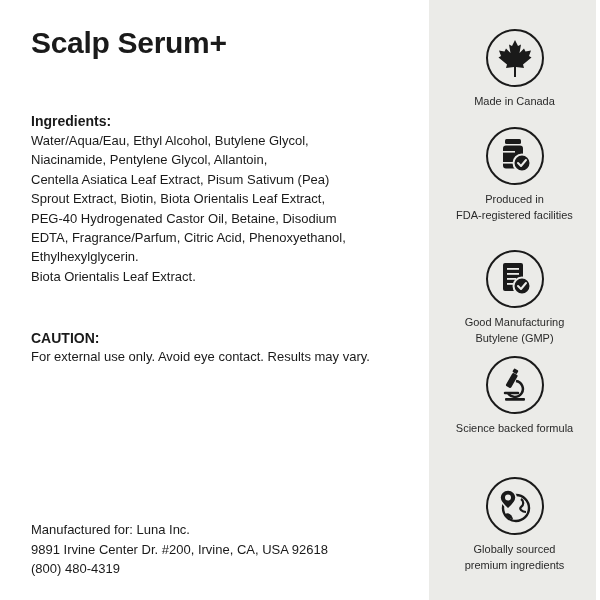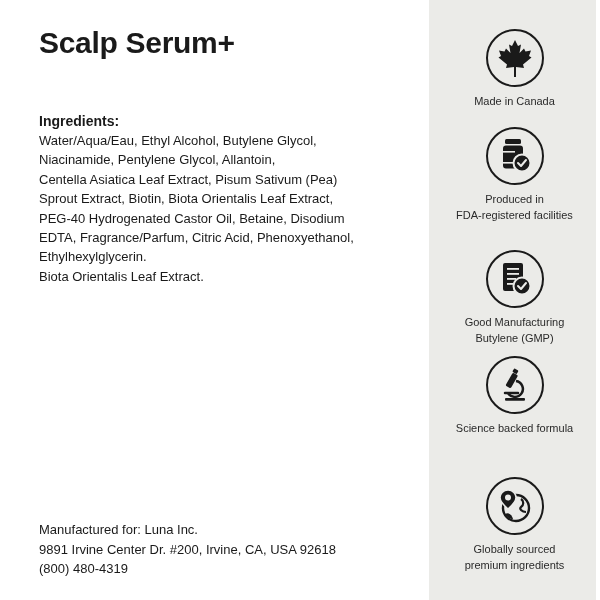--- a/index.html
+++ b/index.html
@@ -2,21 +2,21 @@
 <html><head>
 <meta charset="utf-8">
 <style>
   html, body { margin: 0; padding: 0; }
   body {
     width: 600px; height: 600px; overflow: hidden;
     background: #ffffff; position: relative;
     font-family: "Liberation Sans", "DejaVu Sans", sans-serif;
     color: #1a1a1a;
   }
-  .left { position: absolute; left: 16px; top: 0; width: 409px; height: 600px; }
+  .left { position: absolute; left: 8px; top: 0; width: 409px; height: 600px; }
   .title {
     position: absolute; left: 23px; top: 26px;
     font-size: 30px; font-weight: bold; letter-spacing: -0.3px; margin: 0;
   }
   .section-heading { font-weight: bold; font-size: 14px; margin: 0; }
   .ingredients { position: absolute; left: 23px; top: 112px; width: 400px; }
   .line { font-size: 13px; line-height: 19.4px; white-space: nowrap; }
   .ingredients .section-heading { line-height: 18px; margin-bottom: 1px; }
   .caution { position: absolute; left: 23px; top: 329px; }
   .caution .section-heading { line-height: 18px; }
@@ -49,20 +49,24 @@
     <div class="line">Water/Aqua/Eau, Ethyl Alcohol, Butylene Glycol,</div>
     <div class="line">Niacinamide, Pentylene Glycol, Allantoin,</div>
     <div class="line">Centella Asiatica Leaf Extract, Pisum Sativum (Pea)</div>
     <div class="line">Sprout Extract, Biotin, Biota Orientalis Leaf Extract,</div>
     <div class="line">PEG-40 Hydrogenated Castor Oil, Betaine, Disodium</div>
     <div class="line">EDTA, Fragrance/Parfum, Citric Acid, Phenoxyethanol,</div>
     <div class="line">Ethylhexylglycerin.</div>
     <div class="line">Biota Orientalis Leaf Extract.</div>
   </div>
 
+  <div class="caution">
+    <p class="section-heading">CAUTION:</p>
+    <div class="line">For external use only. Avoid eye contact. Results may vary.</div>
+  </div>
 
   <div class="manufacturer">
     <div class="line">Manufactured for: Luna Inc.</div>
     <div class="line">9891 Irvine Center Dr. #200, Irvine, CA, USA 92618</div>
     <div class="line">(800) 480-4319</div>
   </div>
 </div>
 
 <div class="right">
 

